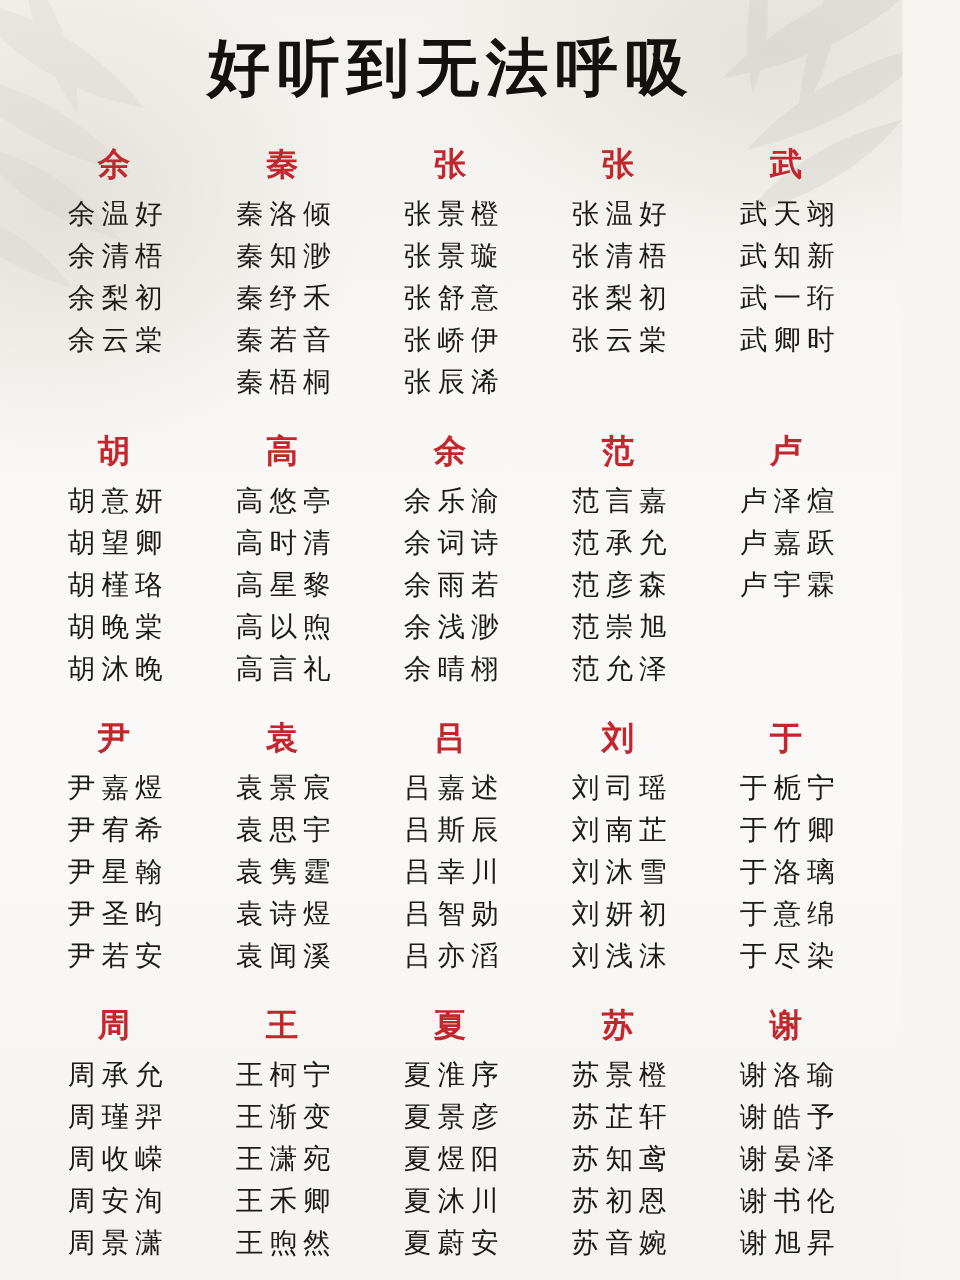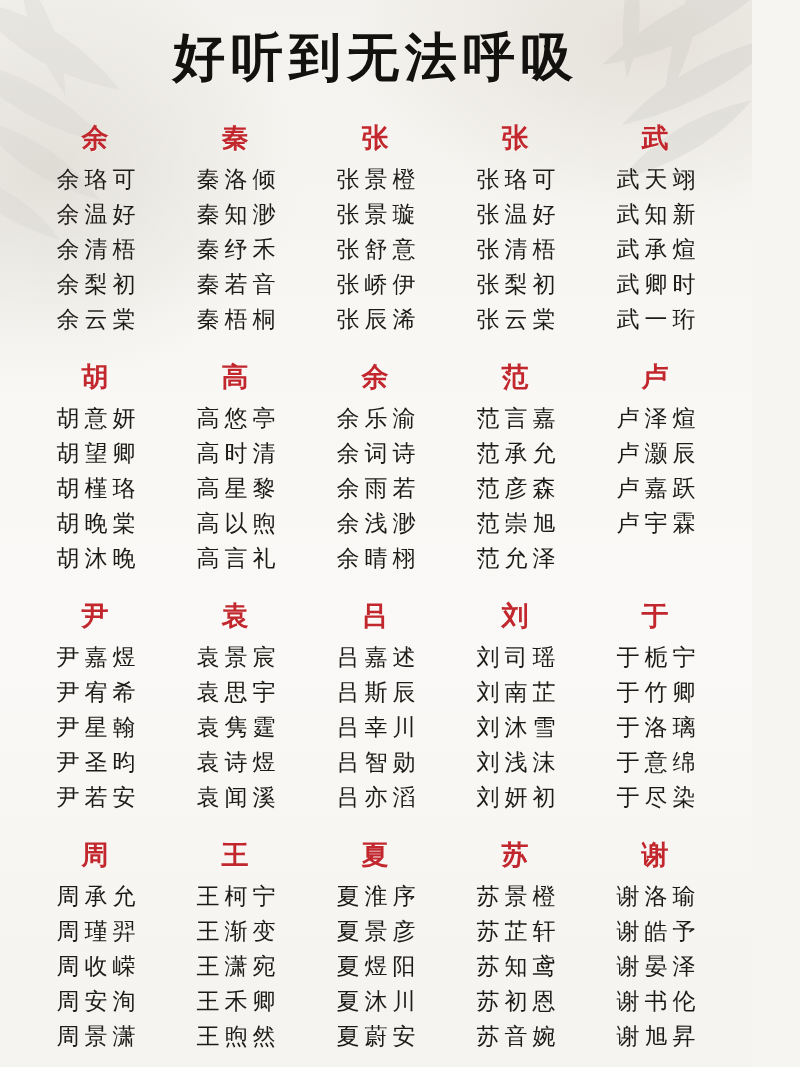--- a/index.html
+++ b/index.html
@@ -108,21 +108,20 @@
     </g>
   </svg>
 
   <div class="title">好听到无法呼吸</div>
 
   <div class="grid">
 
     <div class="block">
       <div class="surname">余</div>
       <div class="names">
-        <div class="name">余珞可</div>
         <div class="name">余温好</div>
         <div class="name">余清梧</div>
         <div class="name">余梨初</div>
         <div class="name">余云棠</div>
       </div>
     </div>
 
     <div class="block">
       <div class="surname">秦</div>
       <div class="names">
@@ -141,36 +140,34 @@
         <div class="name">张景璇</div>
         <div class="name">张舒意</div>
         <div class="name">张峤伊</div>
         <div class="name">张辰浠</div>
       </div>
     </div>
 
     <div class="block">
       <div class="surname">张</div>
       <div class="names">
-        <div class="name">张珞可</div>
         <div class="name">张温好</div>
         <div class="name">张清梧</div>
         <div class="name">张梨初</div>
         <div class="name">张云棠</div>
       </div>
     </div>
 
     <div class="block">
       <div class="surname">武</div>
       <div class="names">
         <div class="name">武天翊</div>
         <div class="name">武知新</div>
-        <div class="name">武承煊</div>
+        <div class="name">武一珩</div>
         <div class="name">武卿时</div>
-        <div class="name">武一珩</div>
       </div>
     </div>
 
     <div class="block">
       <div class="surname">胡</div>
       <div class="names">
         <div class="name">胡意妍</div>
         <div class="name">胡望卿</div>
         <div class="name">胡槿珞</div>
         <div class="name">胡晚棠</div>
@@ -208,21 +205,20 @@
         <div class="name">范彦森</div>
         <div class="name">范崇旭</div>
         <div class="name">范允泽</div>
       </div>
     </div>
 
     <div class="block">
       <div class="surname">卢</div>
       <div class="names">
         <div class="name">卢泽煊</div>
-        <div class="name">卢灏辰</div>
         <div class="name">卢嘉跃</div>
         <div class="name">卢宇霖</div>
       </div>
     </div>
 
     <div class="block">
       <div class="surname">尹</div>
       <div class="names">
         <div class="name">尹嘉煜</div>
         <div class="name">尹宥希</div>
@@ -253,22 +249,22 @@
         <div class="name">吕亦滔</div>
       </div>
     </div>
 
     <div class="block">
       <div class="surname">刘</div>
       <div class="names">
         <div class="name">刘司瑶</div>
         <div class="name">刘南芷</div>
         <div class="name">刘沐雪</div>
+        <div class="name">刘妍初</div>
         <div class="name">刘浅沫</div>
-        <div class="name">刘妍初</div>
       </div>
     </div>
 
     <div class="block">
       <div class="surname">于</div>
       <div class="names">
         <div class="name">于栀宁</div>
         <div class="name">于竹卿</div>
         <div class="name">于洛璃</div>
         <div class="name">于意绵</div>

